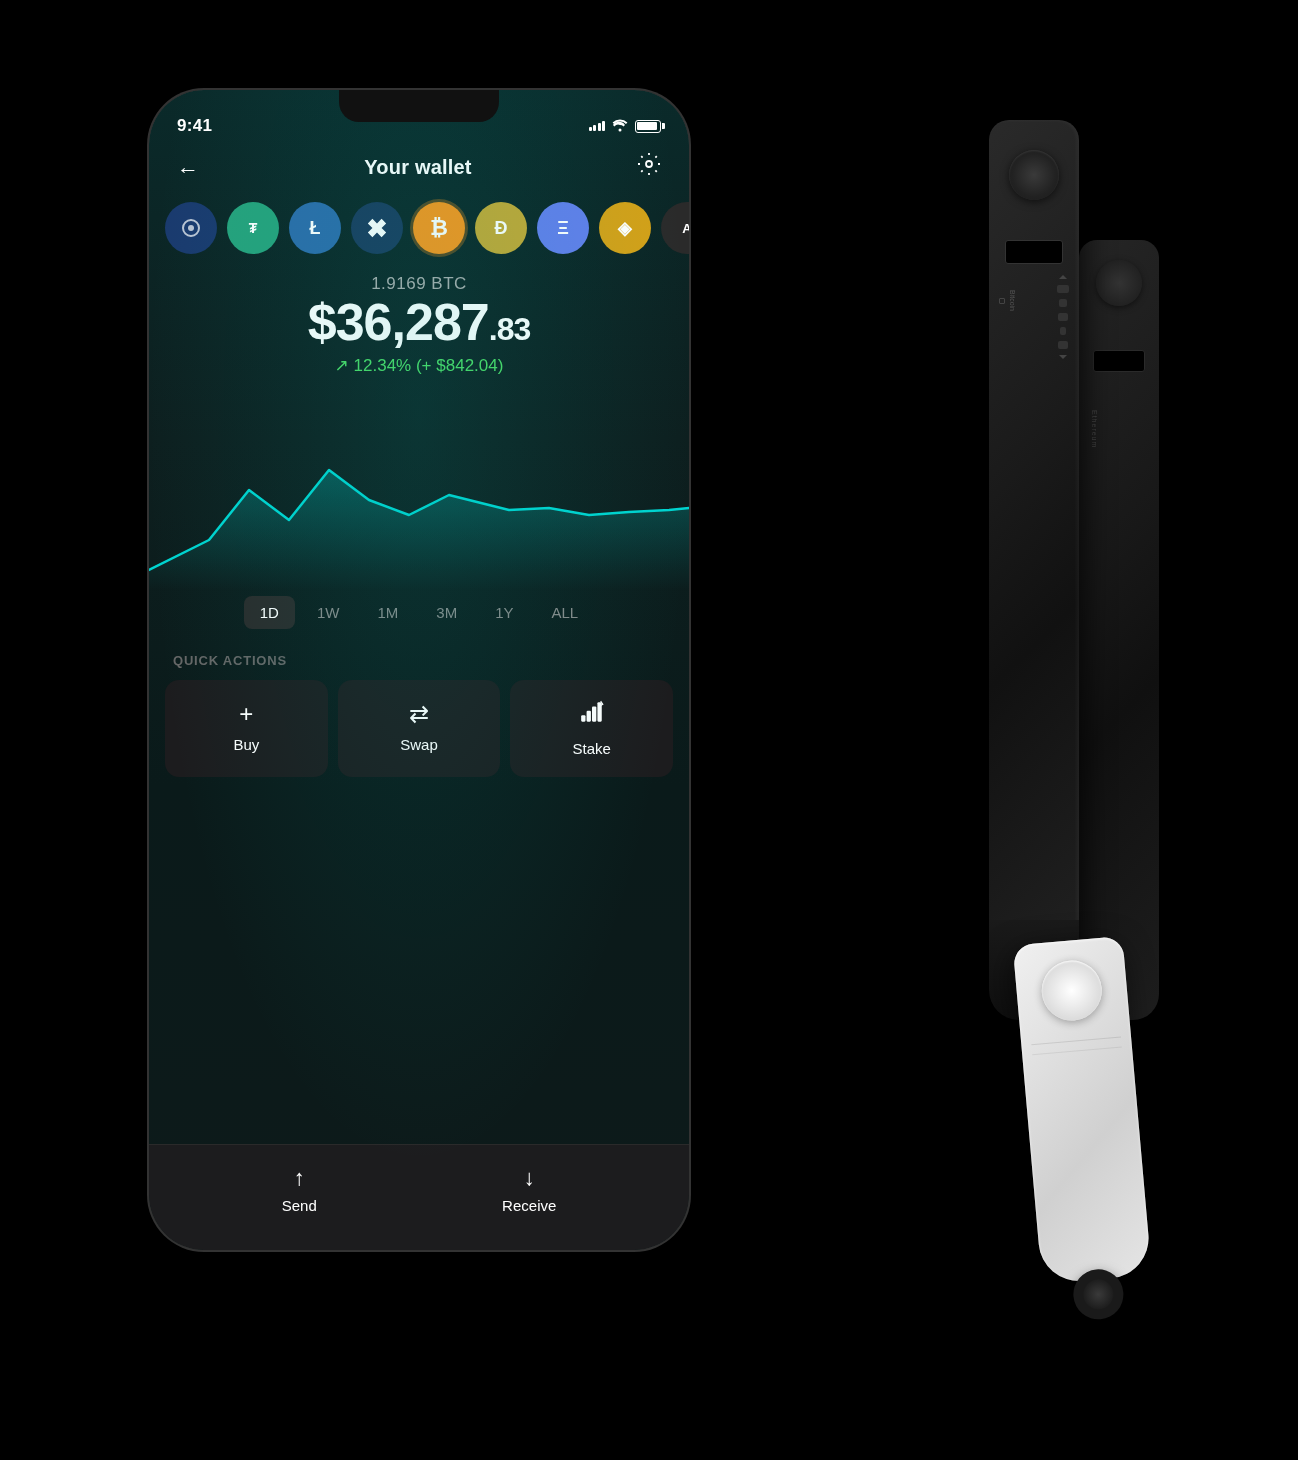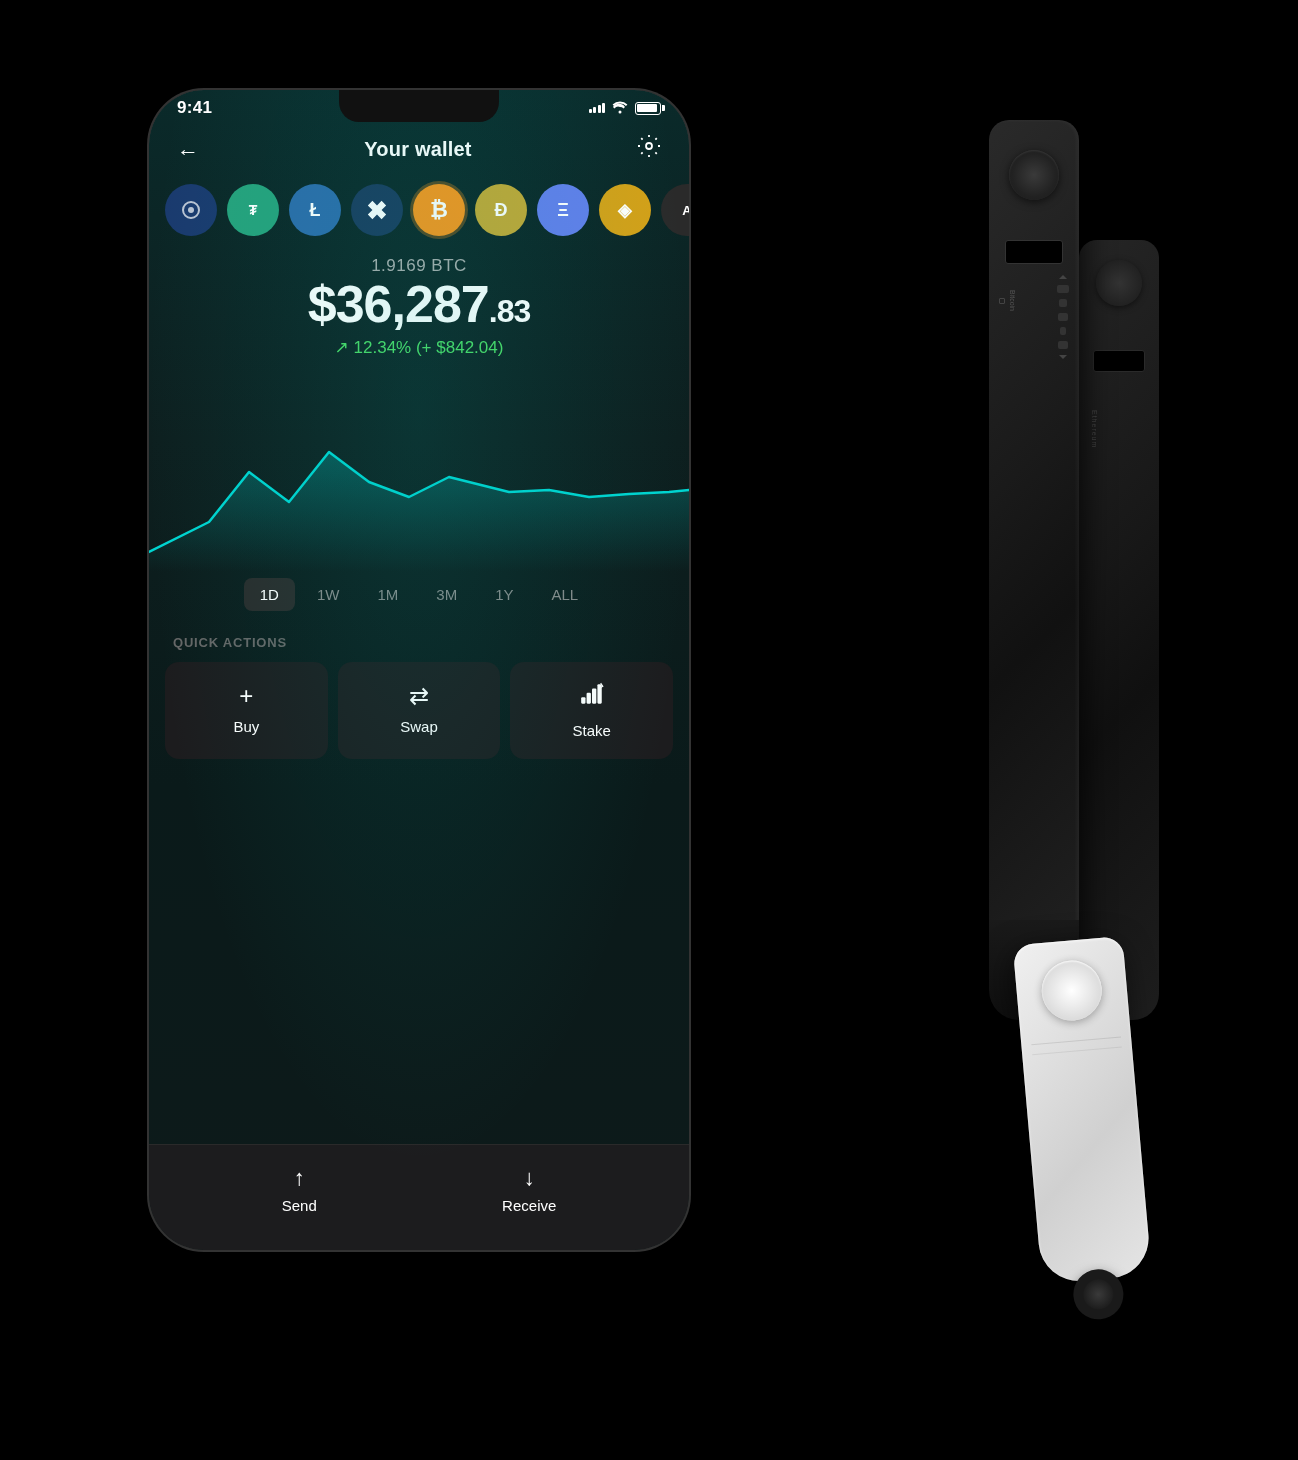--- a/index.html
+++ b/index.html
@@ -61,21 +61,21 @@
       border-radius: 55px;
       background: linear-gradient(180deg, #0a2a2a 0%, #0d1f1f 30%, #0a1a1a 60%, #0d1a1a 100%);
       overflow: hidden;
     }
 
     
     .status-bar {
       display: flex;
       justify-content: space-between;
       align-items: center;
-      padding: 8px 28px 0;
+      padding: 26px 28px 0;
       position: relative;
       z-index: 15;
     }
     .status-time {
       font-size: 17px;
       font-weight: 600;
       color: #fff;
       letter-spacing: 0.3px;
     }
     .status-icons {

